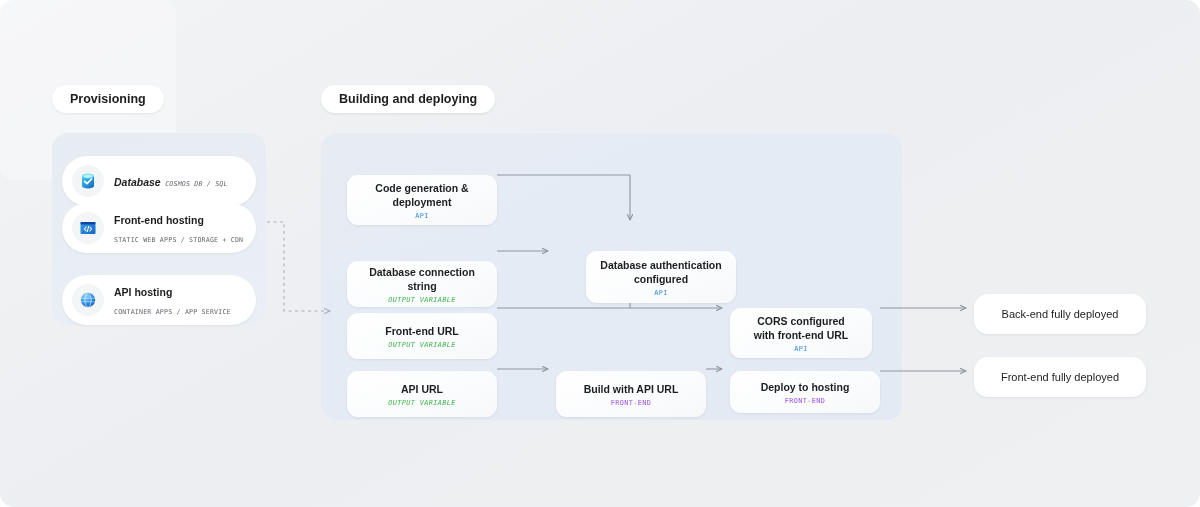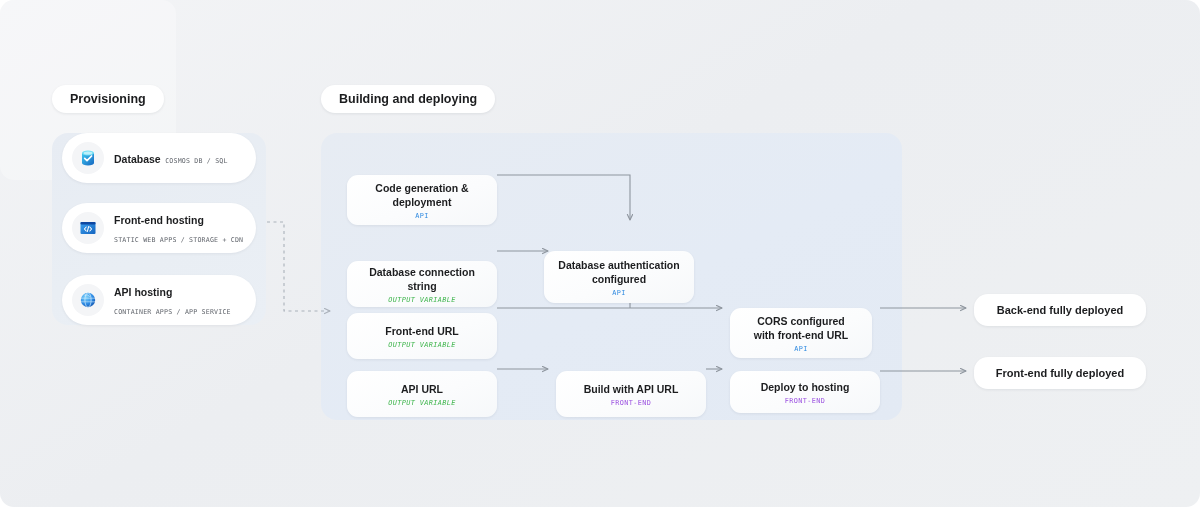--- a/index.html
+++ b/index.html
@@ -74,21 +74,21 @@
   .prov-row {
     position: absolute;
     left: 62px;
     width: 194px; height: 50px;
     background: #ffffff;
     border-radius: 25px;
     display: flex; align-items: center;
     padding-left: 10px;
     box-shadow: 0 1px 3px rgba(16,24,40,.06);
   }
-  #prov-0 { top: 133px; }
+  #prov-0 { top: 156px; font-style: italic; }
   #prov-1 { top: 203px; }
   #prov-2 { top: 275px; }
 
   .prov-icon-wrap {
     width: 32px; height: 32px;
     border-radius: 50%;
     background: #f4f5f7;
     display: flex; align-items: center; justify-content: center;
     flex: 0 0 32px;
   }
@@ -125,33 +125,33 @@
     font-size: 6.8px; letter-spacing: .4px; margin-top: 3px;
   }
   .tag-api      { color: #2f8ae0; }
   .tag-output   { color: #3cb44a; font-style: italic; }
   .tag-frontend { color: #9b51e0; }
 
   #card-codegen   { left: 347px; top: 150px;  width: 150px; height: 50px; }
   #card-dbconn    { left: 347px; top: 236px;  width: 150px; height: 46px; }
   #card-feurl     { left: 347px; top: 288px;  width: 150px; height: 46px; }
   #card-apiurl    { left: 347px; top: 346px;  width: 150px; height: 46px; }
-  #card-dbauth    { left: 544px; top: 226px;  width: 150px; height: 52px; }
+  #card-dbauth    { left: 586px; top: 226px;  width: 150px; height: 52px; }
   #card-buildapi  { left: 556px; top: 346px;  width: 150px; height: 46px; }
   #card-cors      { left: 730px; top: 283px;  width: 142px; height: 50px; }
   #card-deploy    { left: 730px; top: 346px;  width: 150px; height: 42px; }
 
   
   .result-pill {
     position: absolute;
-    width: 172px; height: 32px;
+    width: 172px; height: 40px;
     background: #ffffff;
     border-radius: 14px;
     display: flex; align-items: center; justify-content: center;
-    font-size: 11px; font-weight: 700; color: #1c1d1f;
+    font-size: 11px; font-weight: 400; color: #1c1d1f;
     box-shadow: 0 1px 3px rgba(16,24,40,.07);
     white-space: nowrap;
   }
   #result-backend  { left: 974px; top: 294px; }
   #result-frontend { left: 974px; top: 357px; }
 
   
   #connectors {
     position: absolute; left: 0; top: 0;
     width: 1200px; height: 507px;

